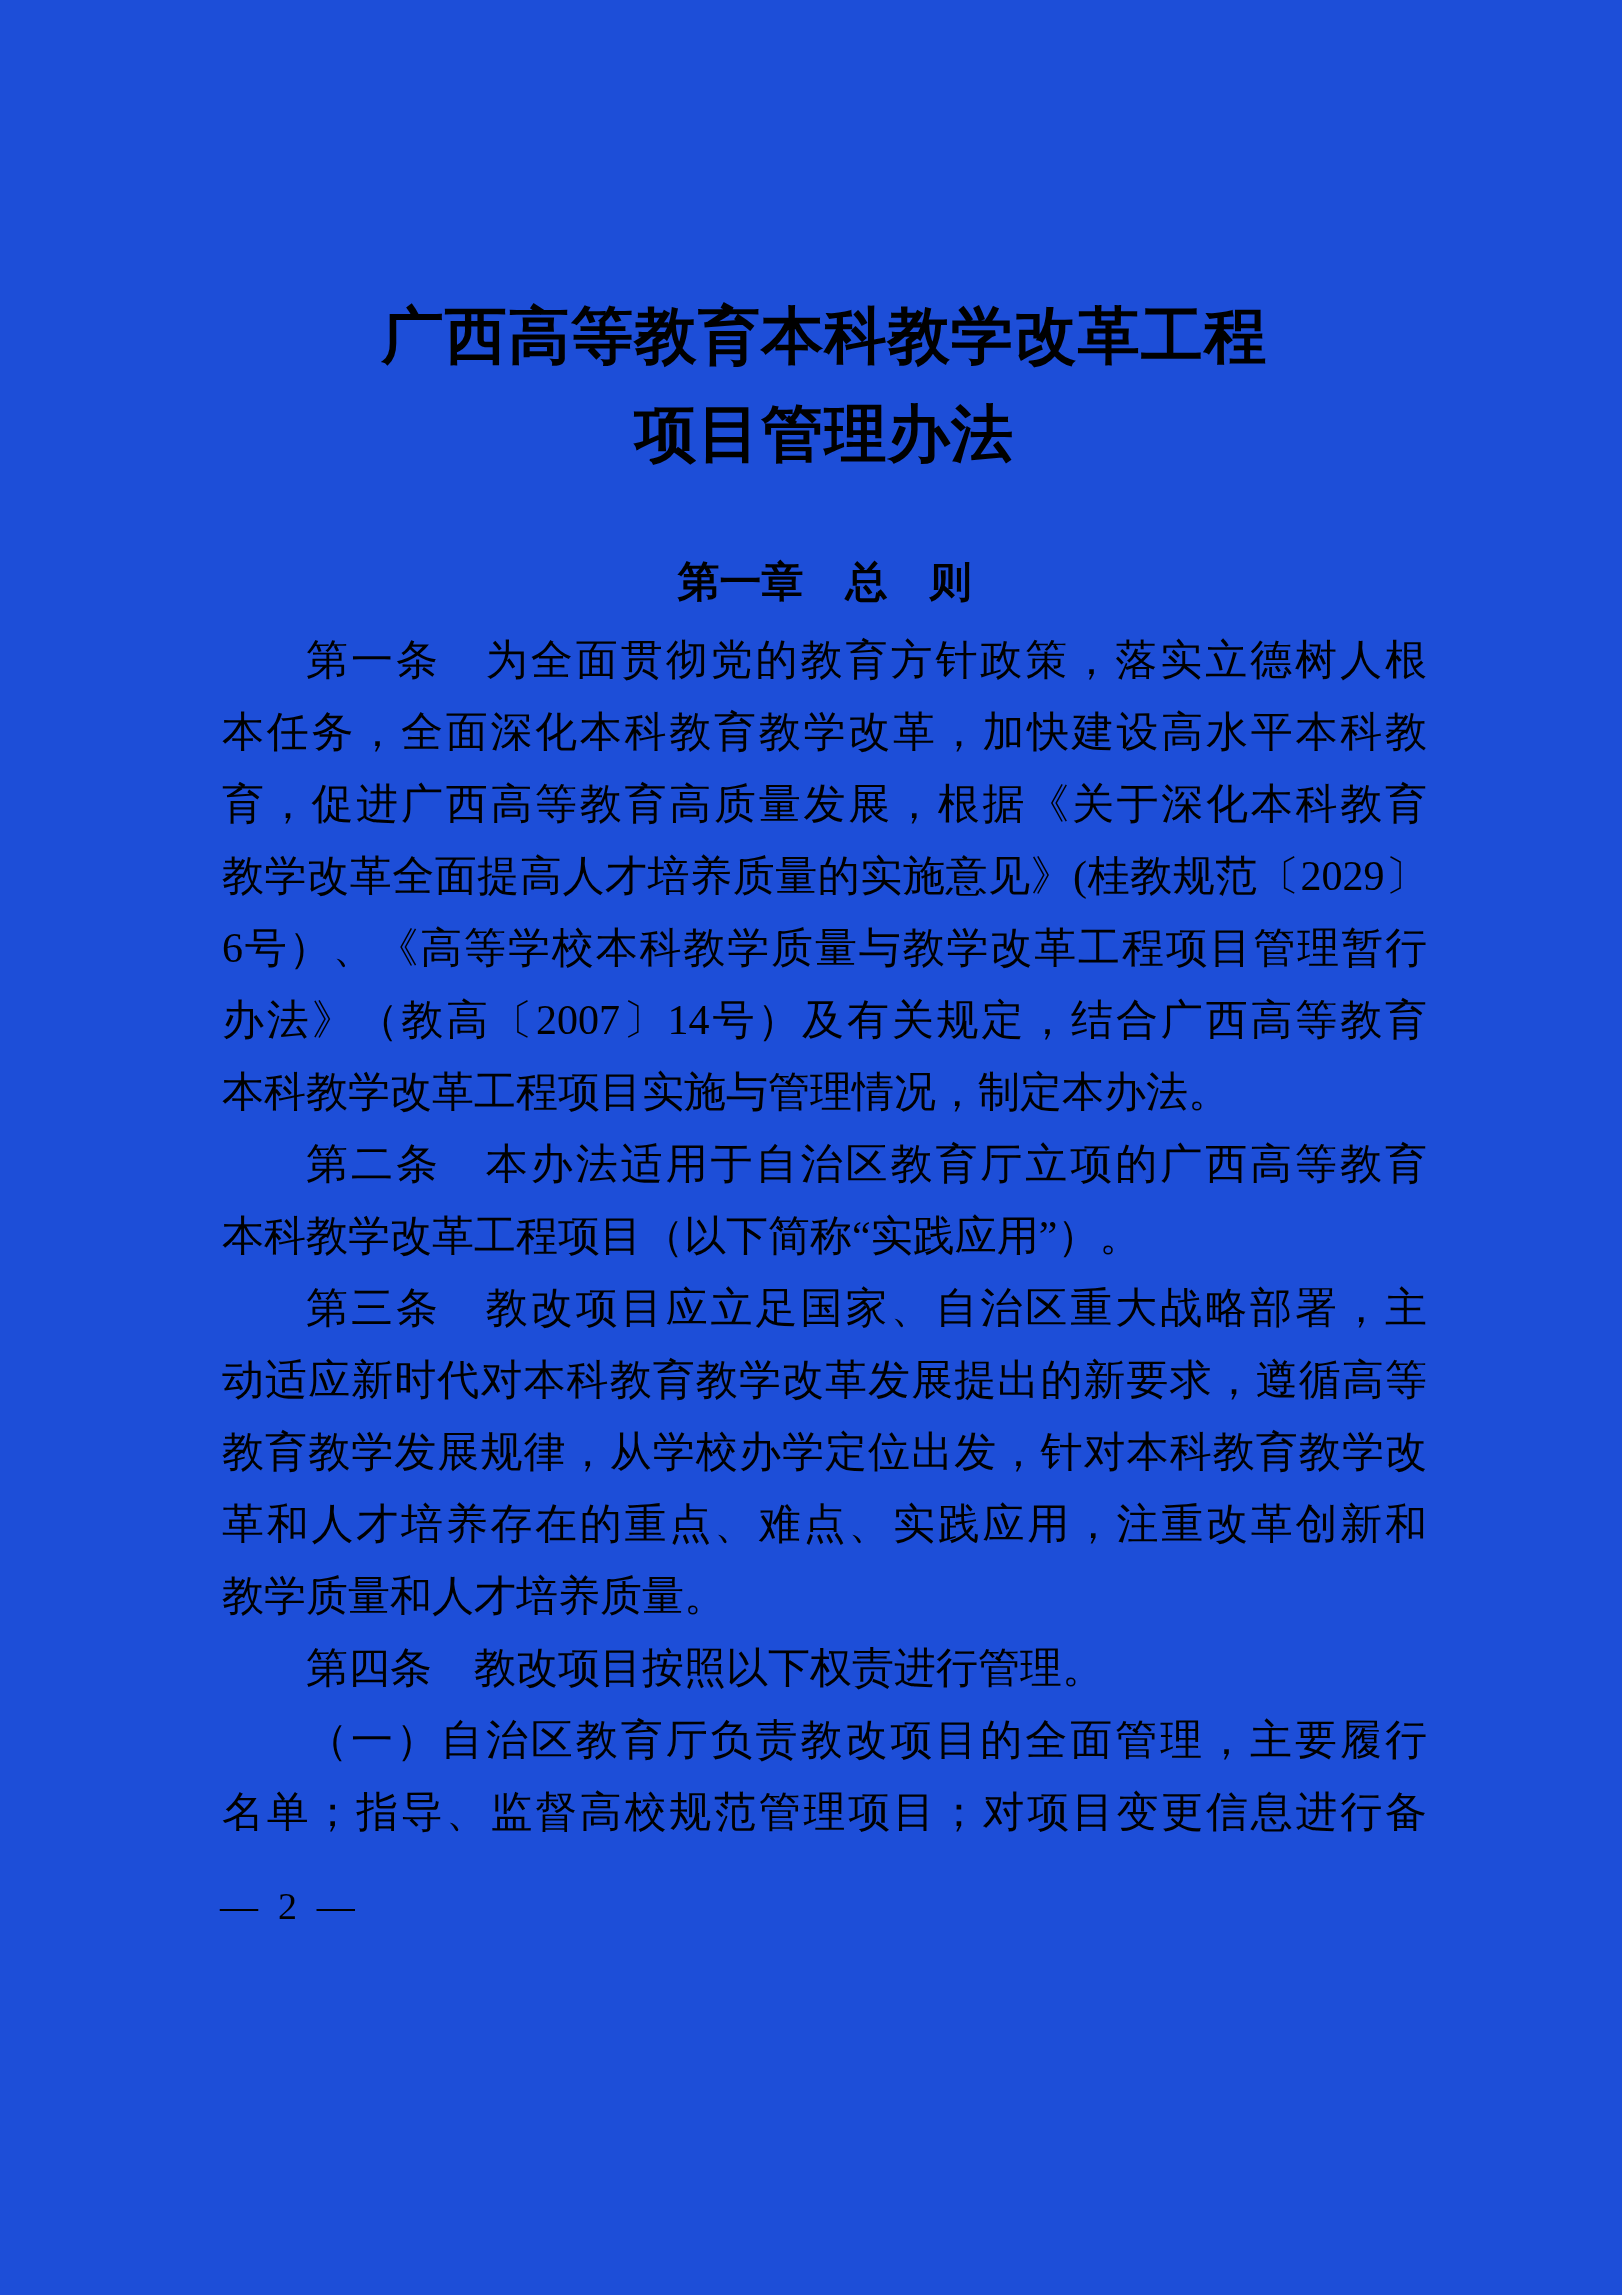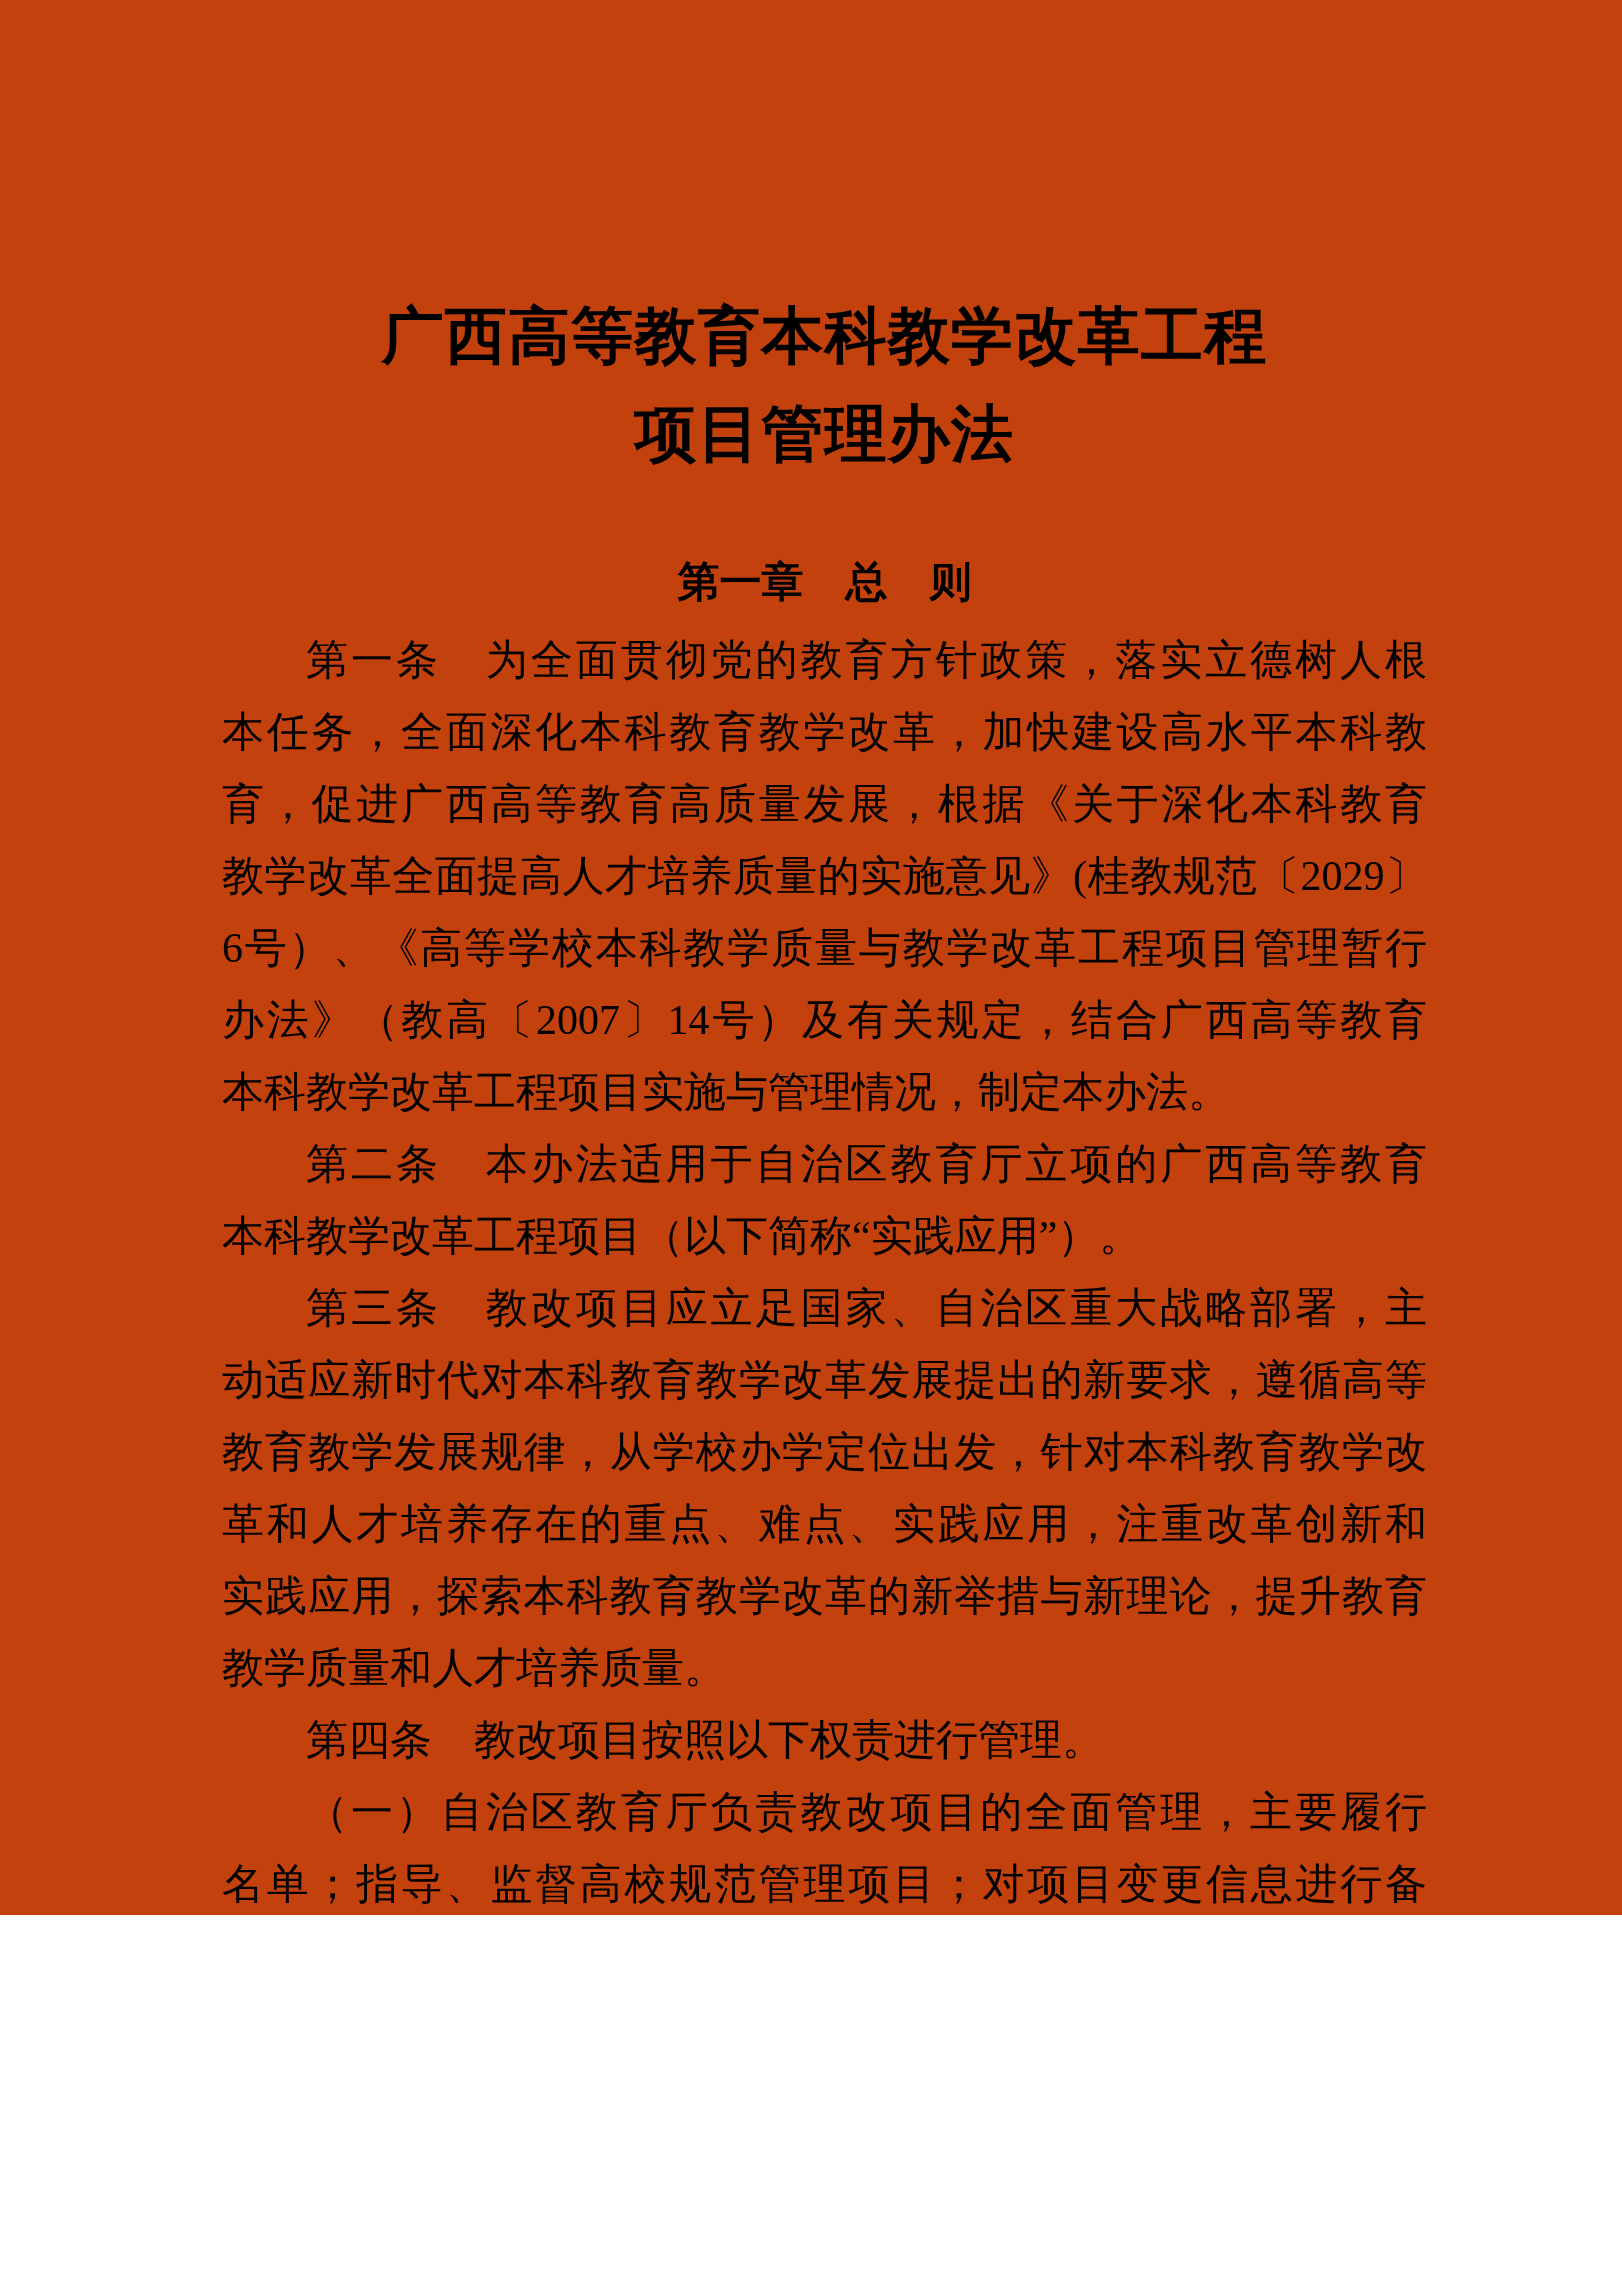--- a/index.html
+++ b/index.html
@@ -3,22 +3,22 @@
 <meta charset="utf-8">
 <style>
   html, body {
     margin: 0;
     padding: 0;
     background: #ffffff;
   }
   .page {
     position: relative;
     width: 1623px;
-    height: 1915px;
-    background: #c2410c;
+    height: 2295px;
+    background: #1d4ed8;
     color: #000000;
     overflow: hidden;
     font-family: "Liberation Serif", "DejaVu Serif", serif;
   }
   .doc-title {
     padding-top: 287px;
     margin-left: 222px;
     margin-right: 196px;
     text-align: center;
     font-weight: 900;
@@ -77,21 +77,20 @@
       <div class="line justify">教学改革全面提高人才培养质量的实施意见》(桂教规范〔2029〕</div>
       <div class="line justify">6号）、《高等学校本科教学质量与教学改革工程项目管理暂行</div>
       <div class="line justify">办法》（教高〔2007〕14号）及有关规定，结合广西高等教育</div>
       <div class="line">本科教学改革工程项目实施与管理情况，制定本办法。</div>
       <div class="line indent justify">第二条　本办法适用于自治区教育厅立项的广西高等教育</div>
       <div class="line">本科教学改革工程项目（以下简称“实践应用”）。</div>
       <div class="line indent justify">第三条　教改项目应立足国家、自治区重大战略部署，主</div>
       <div class="line justify">动适应新时代对本科教育教学改革发展提出的新要求，遵循高等</div>
       <div class="line justify">教育教学发展规律，从学校办学定位出发，针对本科教育教学改</div>
       <div class="line justify">革和人才培养存在的重点、难点、实践应用，注重改革创新和</div>
-      <div class="line justify">实践应用，探索本科教育教学改革的新举措与新理论，提升教育</div>
       <div class="line">教学质量和人才培养质量。</div>
       <div class="line indent">第四条　教改项目按照以下权责进行管理。</div>
       <div class="line indent justify">（一）自治区教育厅负责教改项目的全面管理，主要履行</div>
       <div class="line justify">名单；指导、监督高校规范管理项目；对项目变更信息进行备</div>
     </div>
 
   <div class="pagenum">— 2 —</div>
 
 </div>
 

